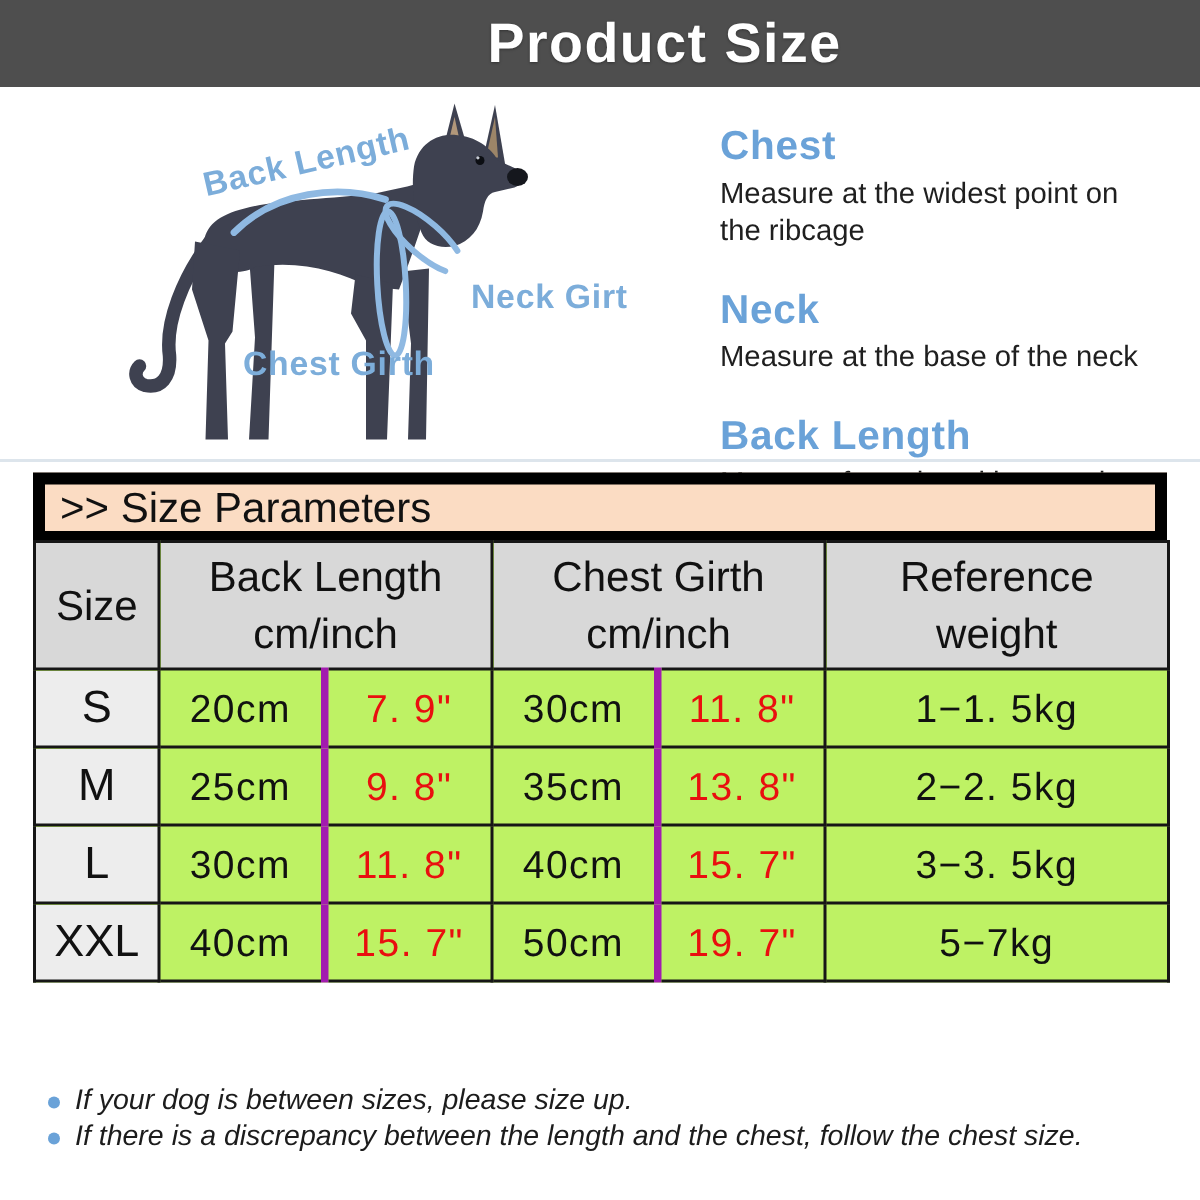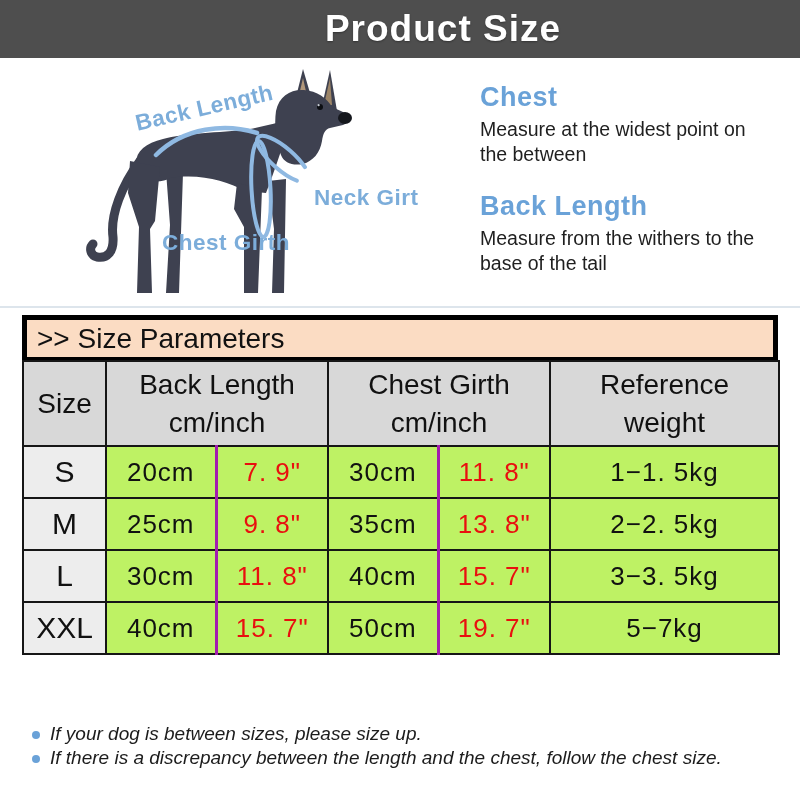--- a/index.html
+++ b/index.html
@@ -34,38 +34,38 @@
   .inst-block h3{
     margin:0;font-size:27px;font-weight:bold;color:#6aa2d8;letter-spacing:.5px;
   }
   .inst-block p{
     margin:4px 0 0;font-size:19.5px;line-height:1.28;color:#1f1f1f;width:295px;
   }
   
   .table-wrap{position:absolute;left:22px;top:315px;width:756px;}
   .caption-band{
     box-sizing:border-box;width:756px;height:47px;background:#fbdcc3;
-    border:5px solid #000000;display:flex;align-items:center;
+    border:8px solid #000000;display:flex;align-items:center;
     padding-left:10px;font-size:28px;color:#111;
   }
   table.size-table{
     width:756px;border-collapse:collapse;table-layout:fixed;margin-top:-2px;
     background:#bef264;
   }
   .size-table th,.size-table td{
     border:2px solid #161616;text-align:center;vertical-align:middle;
     padding:0;overflow:hidden;
   }
   .size-table thead tr{height:85px;}
   .size-table tbody tr{height:52px;}
   .size-table th{background:#d8d8d8;font-weight:normal;font-size:28px;color:#111;}
   .size-table th .hl{line-height:1.35;}
   td.size-cell{background:#ededed;font-size:30px;}
   td.val{font-size:26px;letter-spacing:1px;}
-  td.sub-l{border-right:3px solid #a21caf;}
+  td.sub-l{border-right:5px solid #a21caf;}
   td.sub-r{border-left:1px solid #7e7e7e;color:#e90f0f;}
   td.weight-cell{font-size:26px;letter-spacing:1px;}
   
   .notes{position:absolute;left:32px;top:724px;width:740px;
     display:flex;flex-direction:column;gap:3px;}
   .note-item{display:flex;align-items:flex-start;font-style:italic;}
   .bullet{
     width:8px;height:8px;border-radius:50%;background:#6aa2d8;
     margin:7px 10px 0 0;flex:0 0 auto;
   }
@@ -115,21 +115,25 @@
 
         <text transform="translate(126,50) rotate(-13)" text-anchor="middle">Back Length</text>
         <text x="234" y="140" text-anchor="start">Neck Girth</text>
         <text x="146" y="185" text-anchor="middle">Chest Girth</text>
       </svg>
     </div>
 
     <div class="instructions">
       <div class="inst-block">
         <h3>Chest</h3>
-        <p>Measure at the widest point on the between</p>
+        <p>Measure at the widest point on the ribcage</p>
+      </div>
+      <div class="inst-block">
+        <h3>Neck</h3>
+        <p>Measure at the base of the neck</p>
       </div>
       <div class="inst-block">
         <h3>Back Length</h3>
         <p>Measure from the withers to the base of the tail</p>
       </div>
     </div>
   </div>
 
   <div class="table-wrap">
     <div class="caption-band">&gt;&gt; Size Parameters</div>

